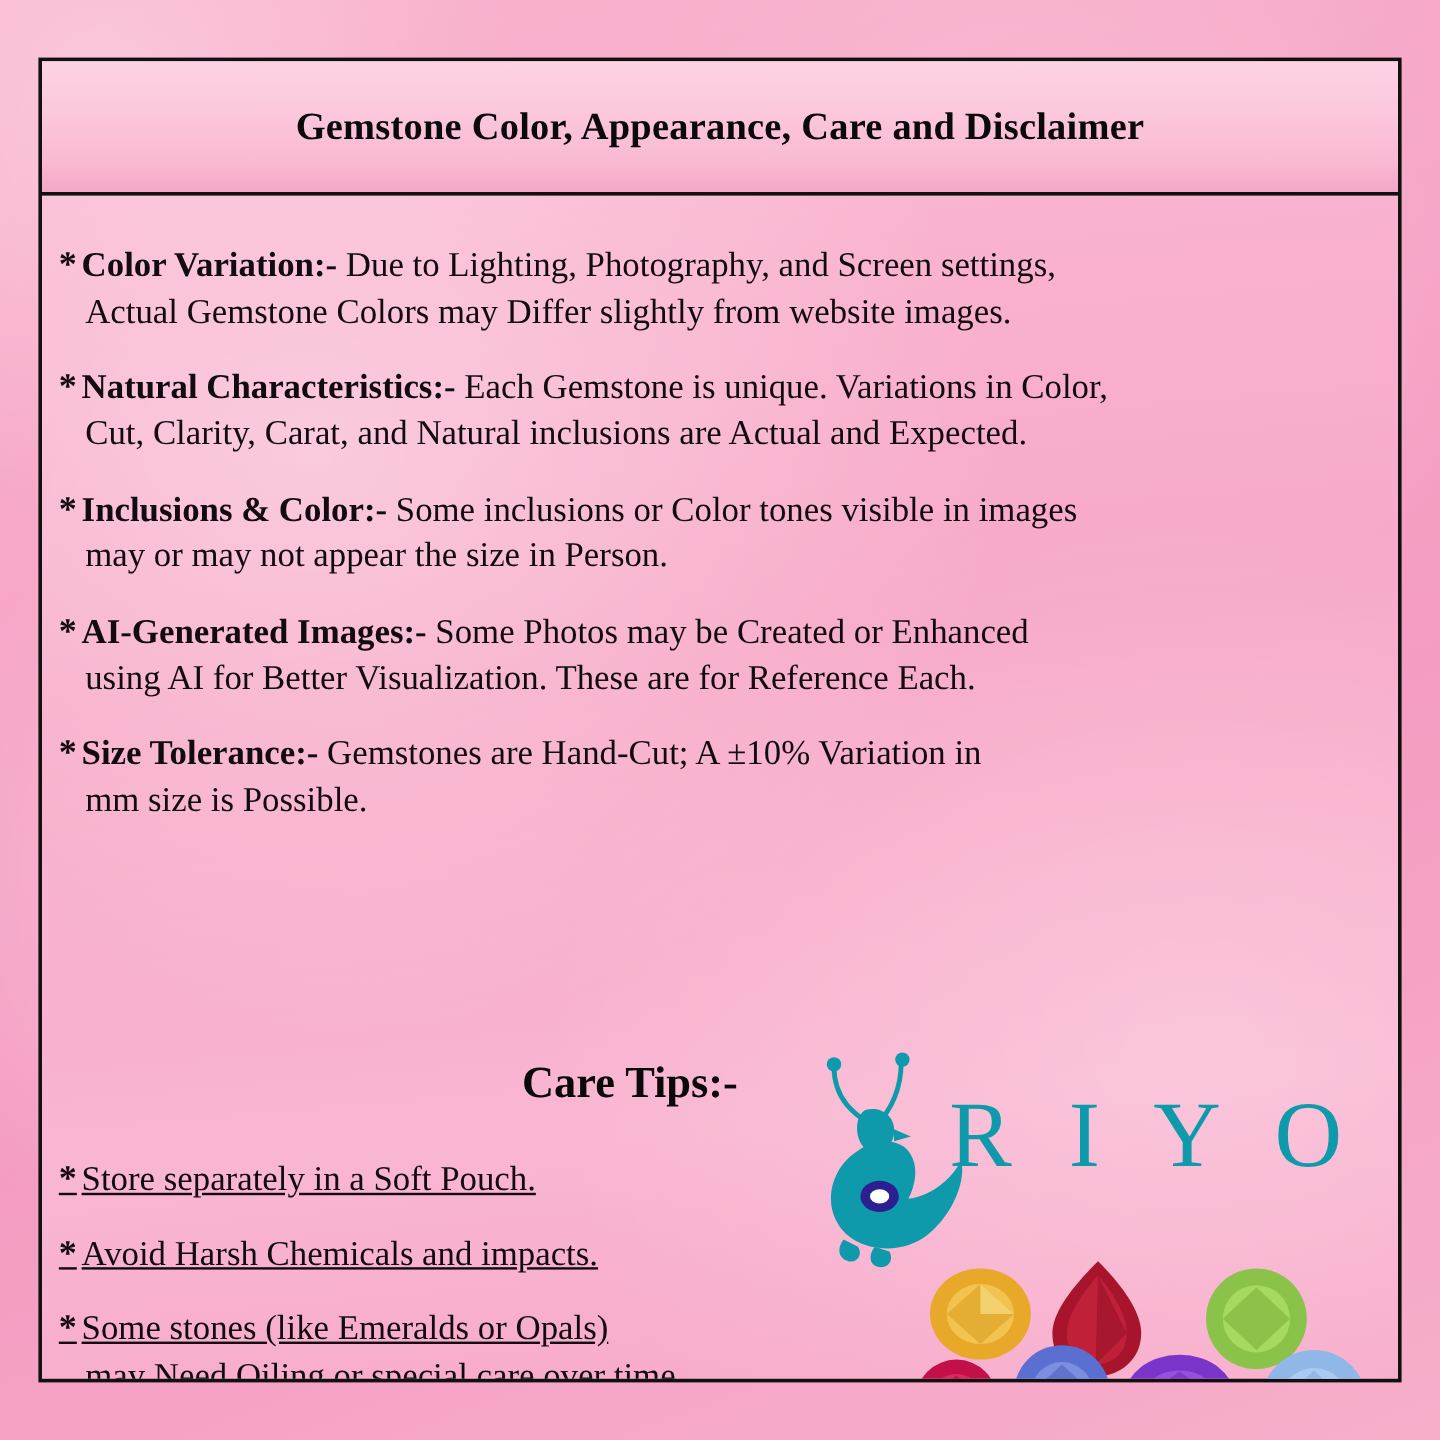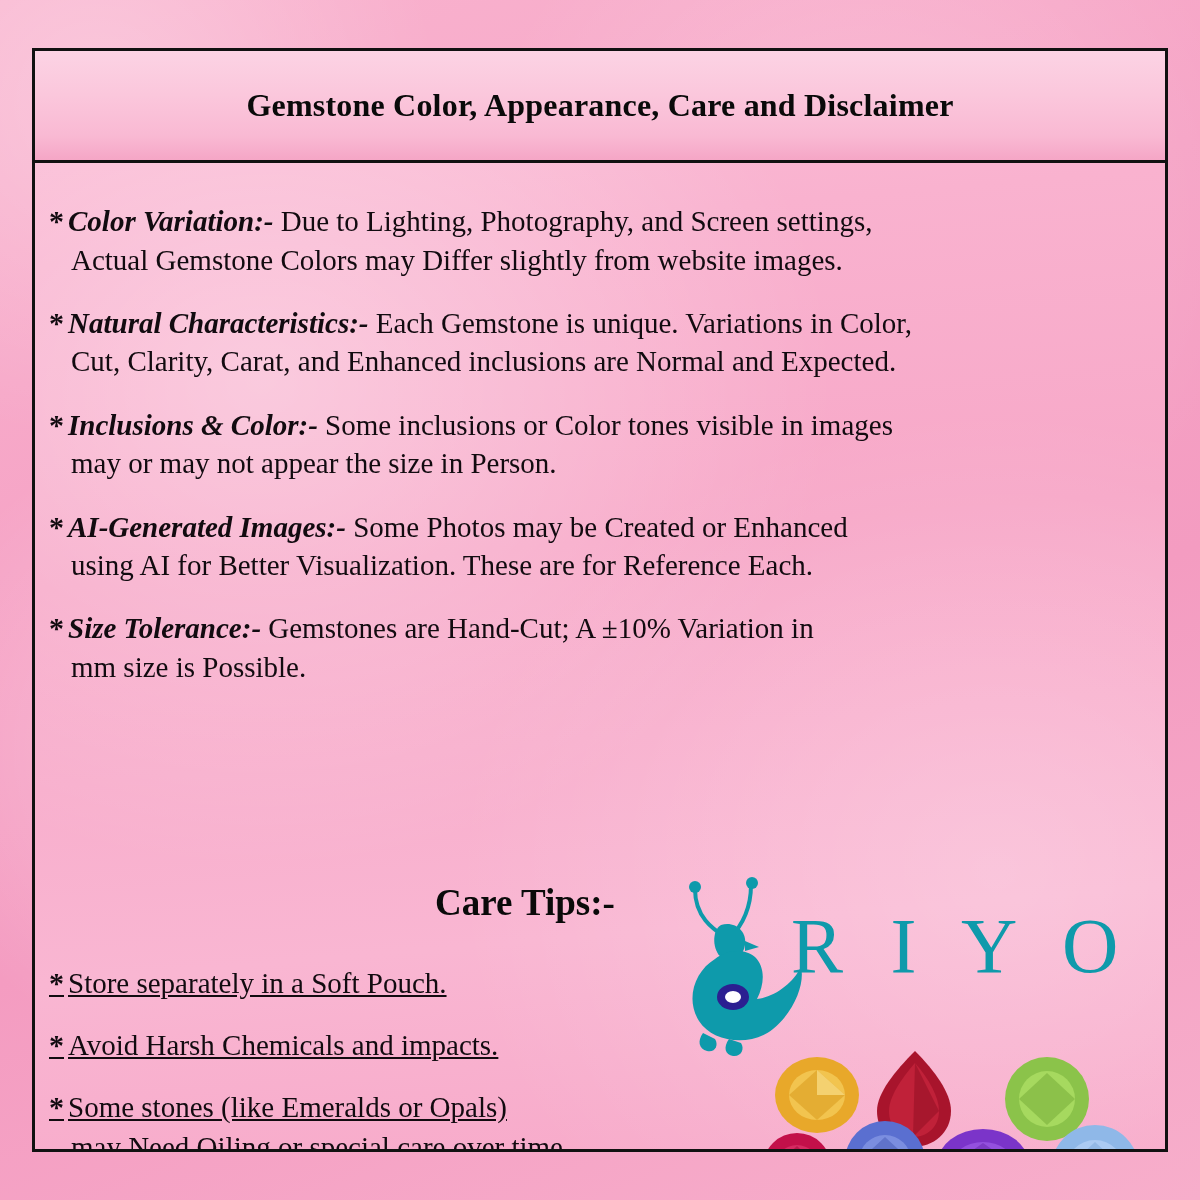--- a/index.html
+++ b/index.html
@@ -85,21 +85,20 @@
   .item .line.indent {
     padding-left: 22px;
   }
   .star {
     font-weight: bold;
     font-size: 30px;
     padding-right: 4px;
   }
   .lbl {
     font-weight: bold;
-    font-style: italic;
   }
   .care-heading {
     position: absolute;
     left: 400px;
     top: 718px;
     font-size: 37px;
     font-weight: bold;
     color: #0a0a0a;
   }
   .care-list {
@@ -171,21 +170,21 @@
           <span class="line">
             <span class="star">*</span><span class="lbl">Color Variation:-</span><span> Due to Lighting, Photography, and Screen settings,</span>
           </span>
           <span class="line indent">Actual Gemstone Colors may Differ slightly from website images.</span>
         </div>
 
         <div class="item">
           <span class="line">
             <span class="star">*</span><span class="lbl">Natural Characteristics:-</span><span> Each Gemstone is unique. Variations in Color,</span>
           </span>
-          <span class="line indent">Cut, Clarity, Carat, and Enhanced inclusions are Normal and Expected.</span>
+          <span class="line indent">Cut, Clarity, Carat, and Natural inclusions are Actual and Expected.</span>
         </div>
 
         <div class="item">
           <span class="line">
             <span class="star">*</span><span class="lbl">Inclusions &amp; Color:-</span><span> Some inclusions or Color tones visible in images</span>
           </span>
           <span class="line indent">may or may not appear the size in Person.</span>
         </div>
 
         <div class="item">

